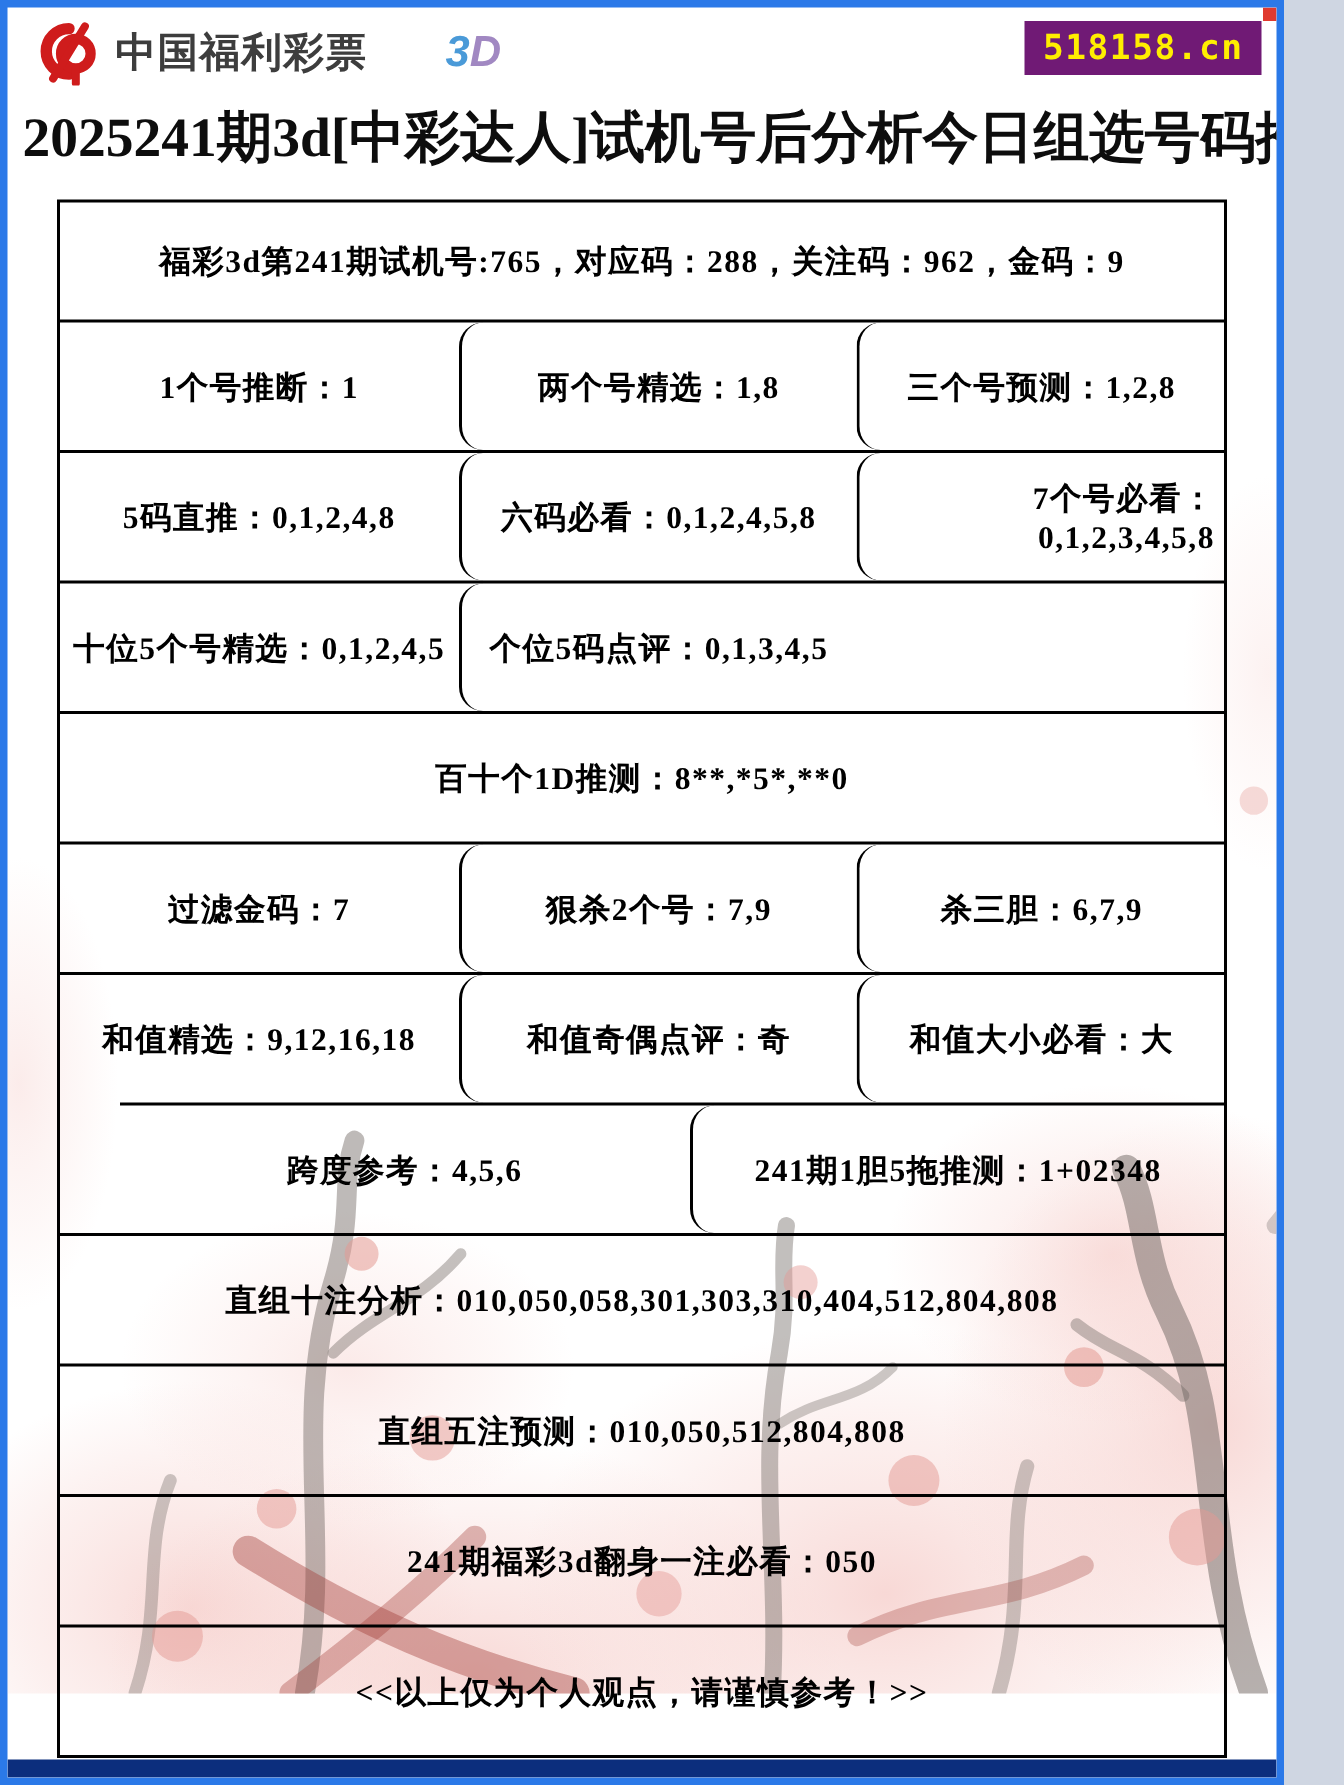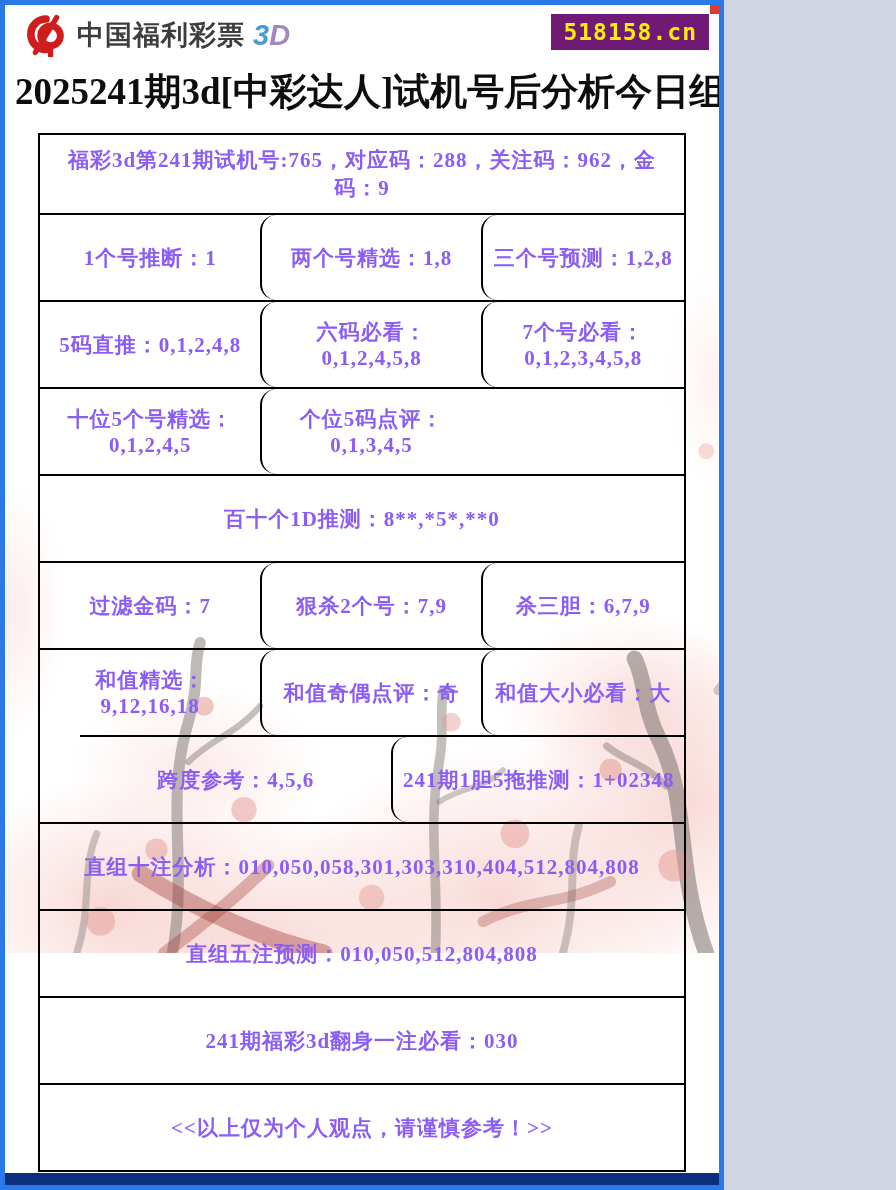--- a/index.html
+++ b/index.html
@@ -1,18 +1,18 @@
 <!DOCTYPE html>
 <html><head>
 <meta charset="utf-8">
 <style>
   html,body{margin:0;padding:0;background:#cfd6e2;}
   #page{
     position:relative;
-    width:724px;height:1190px;
+    width:856px;height:1190px;
     box-sizing:border-box;
     border:5px solid #2b79e8;
     background:#ffffff;
     overflow:hidden;
     font-family:"Liberation Serif","DejaVu Serif",serif;
   }
   
   #bg{position:absolute;inset:0;pointer-events:none;z-index:0;}
   
   #bottom-strip{position:absolute;left:0;right:0;bottom:0;height:12px;background:#0c2e7d;z-index:3;}
@@ -21,21 +21,21 @@
   #content{position:relative;z-index:2;}
 
   
   .header{position:relative;height:58px;}
   .logo{position:absolute;left:18px;top:8px;display:flex;align-items:center;gap:8px;}
   .logo-mark{width:46px;height:44px;display:block;}
   .logo-brand{
     font-family:"Liberation Sans","DejaVu Sans",sans-serif;
     font-weight:bold;font-size:27px;color:#3d3d3d;letter-spacing:1px;
   }
-  .logo-3d{font-family:"Liberation Sans","DejaVu Sans",sans-serif;font-weight:bold;font-size:29px;font-style:italic;}
+  .logo-3d{font-family:"Liberation Sans","DejaVu Sans",sans-serif;font-weight:bold;font-size:29px;font-style:italic;margin-left:44px;}
   .logo-3d .n3{color:#4a9ad8;}
   .logo-3d .nd{color:#a188c2;}
   .site-badge{
     position:absolute;right:10px;top:9px;
     background:#701a75;color:#ffee00;
     font-family:"DejaVu Sans Mono","Liberation Mono",monospace;
     font-weight:bold;font-size:23px;
     padding:5px 12px;letter-spacing:1px;
   }
 
@@ -57,22 +57,22 @@
     background:transparent;
   }
   .row{display:grid;min-height:85px;}
   .row + .row{border-top:2px solid #000;}
   .row.h78{min-height:78px;}
   .cols1{grid-template-columns:1fr;}
   .cols3{grid-template-columns:284fr 284fr 262fr;}
   .cols2{grid-template-columns:428fr 402fr;margin-left:40px;}
   .cell{
     display:flex;align-items:center;justify-content:center;
-    font-weight:bold;font-size:21px;color:#8b5cf6;
-    padding:4px 6px;text-align:center;letter-spacing:1px;
+    font-weight:bold;font-size:21px;color:#000000;
+    padding:4px 6px;text-align:right;letter-spacing:1px;
   }
   .cell + .cell{border-left:2px solid #000;border-radius:16px;}
 </style>
 </head>
 <body>
 
 <div id="page">
 
   <svg id="bg" viewBox="0 0 896 1190" xmlns="http://www.w3.org/2000/svg">
     <defs>
@@ -190,21 +190,21 @@
 
       <div class="row cols1">
         <div class="cell">直组十注分析：010,050,058,301,303,310,404,512,804,808</div>
       </div>
 
       <div class="row cols1">
         <div class="cell">直组五注预测：010,050,512,804,808</div>
       </div>
 
       <div class="row cols1">
-        <div class="cell">241期福彩3d翻身一注必看：030</div>
+        <div class="cell">241期福彩3d翻身一注必看：050</div>
       </div>
 
       <div class="row cols1">
         <div class="cell">&lt;&lt;以上仅为个人观点，请谨慎参考！&gt;&gt;</div>
       </div>
 
     </div>
   </div>
 
   <div id="bottom-strip"></div>

